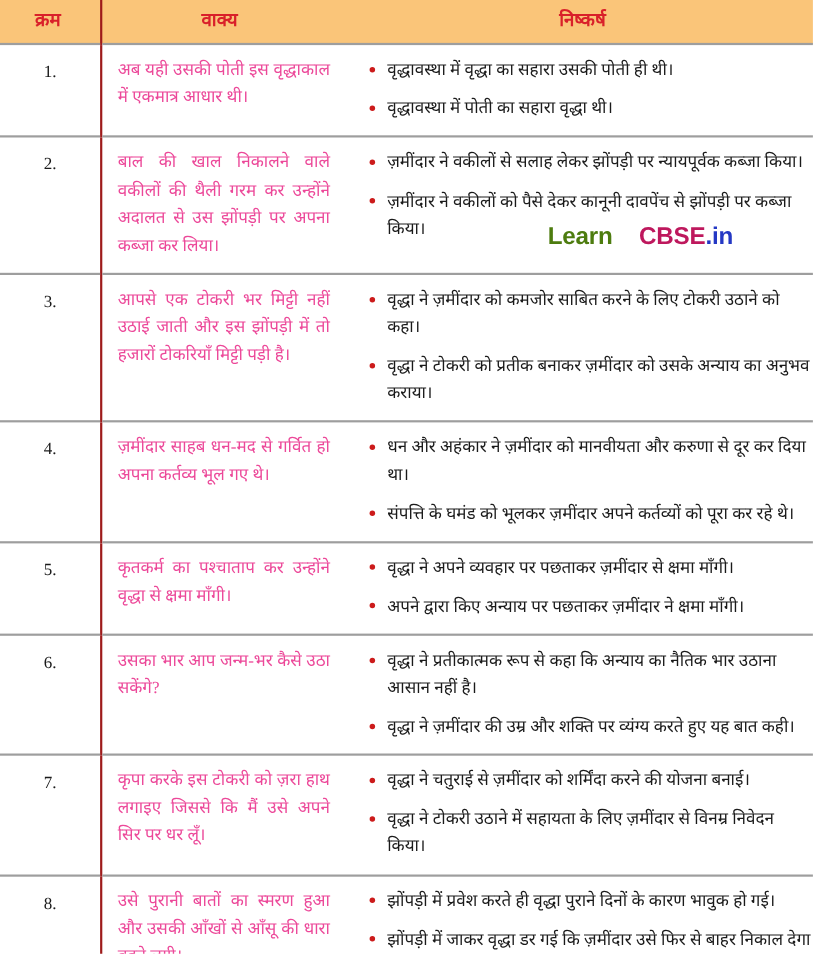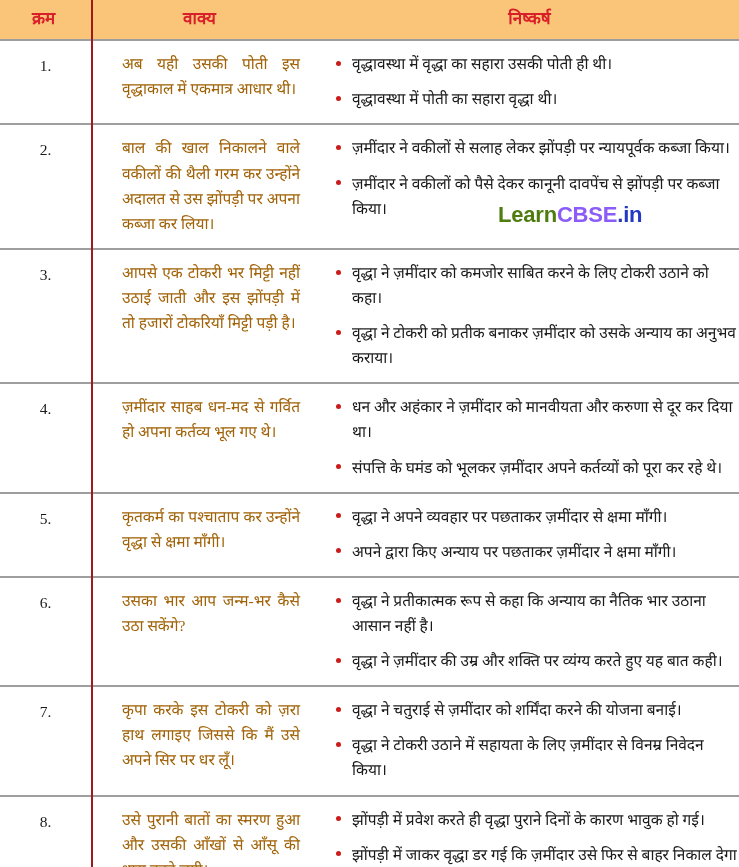--- a/index.html
+++ b/index.html
@@ -71,25 +71,25 @@
     text-align: center;
     padding-left: 0;
     padding-right: 0;
     padding-top: 12px;
     border-right: 2px solid #9e1b1b;
     font-size: 15.5px;
     color: #1a1a1a;
   }
   td.cell-sentence {
     width: 213px;
-    padding-left: 29px;
+    padding-left: 14px;
     padding-right: 10px;
     text-align: justify;
     text-justify: inter-word;
-    color: #a16207;
+    color: #ec4899;
   }
   td.cell-conclusion {
     width: 439px;
     padding-left: 24px;
     padding-right: 12px;
   }
 
   ul.bullets {
     list-style: none;
     margin: 0;
@@ -122,21 +122,21 @@
     left: 498px;
     top: 202px;
     font-family: "Liberation Sans", "DejaVu Sans", sans-serif;
     font-weight: bold;
     font-size: 22px;
     letter-spacing: -0.2px;
     white-space: nowrap;
     pointer-events: none;
   }
   .wm-learn { color: #4d7c0f; }
-  .wm-cbse  { color: #8b5cf6; }
+  .wm-cbse  { color: #be185d; margin-left: 24px; }
   .wm-in    { color: #2438c4; margin-top: 39px; }
 </style>
 </head>
 <body>
 
 <div class="table-wrap">
   <table class="kram-table">
     <thead>
       <tr class="header-row">
         <th class="col-kram">क्रम</th>

